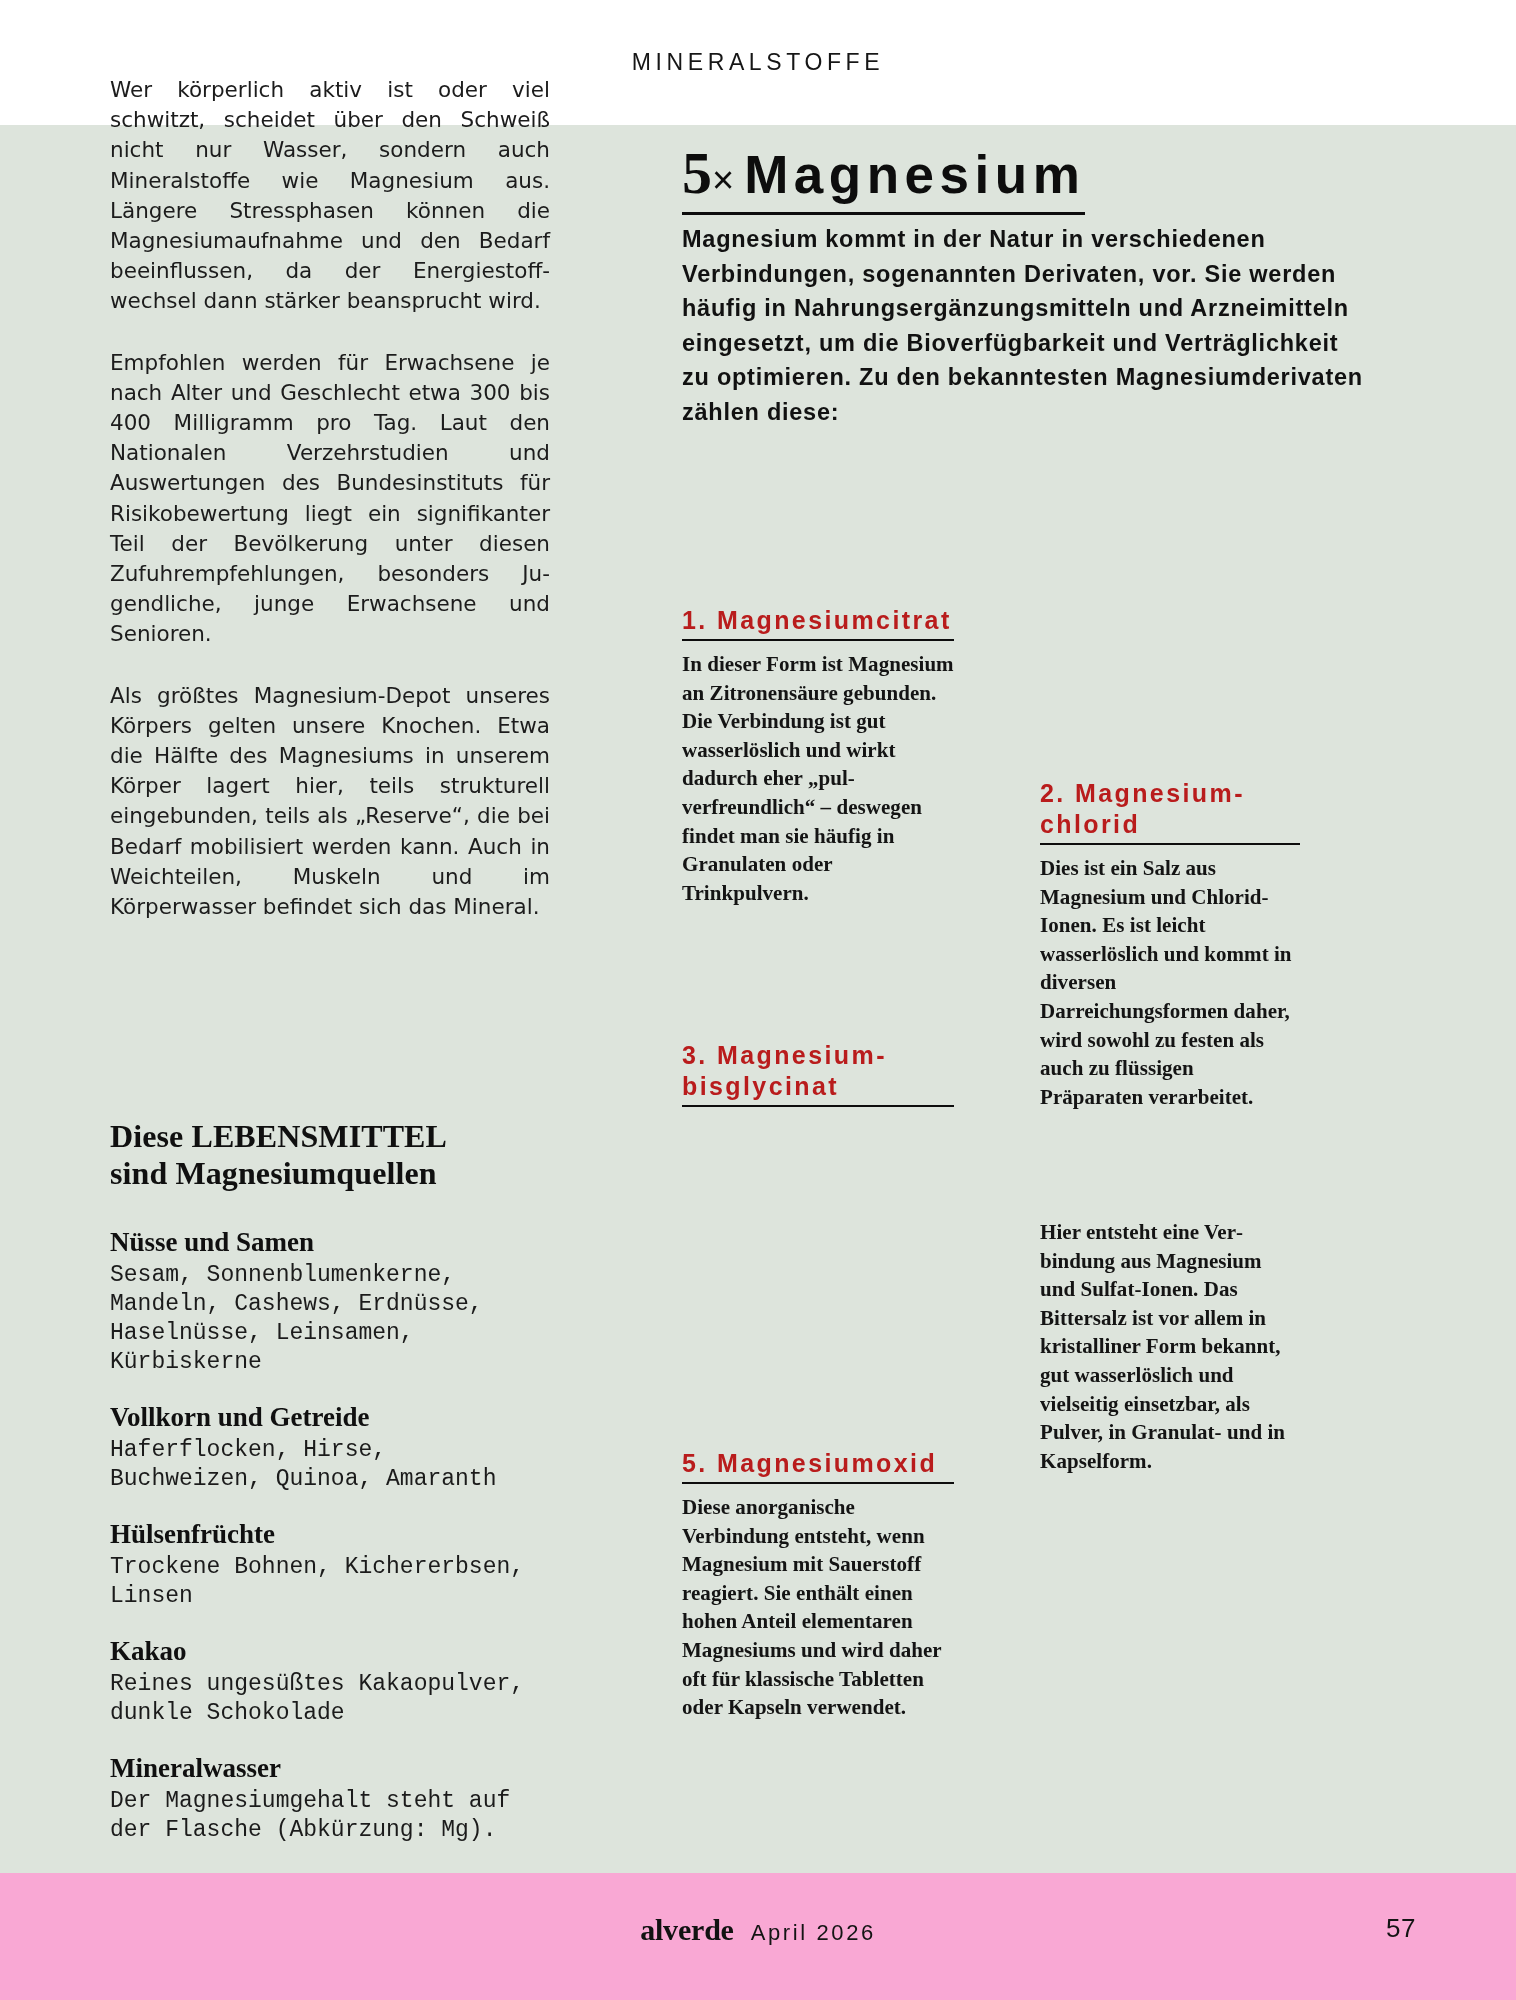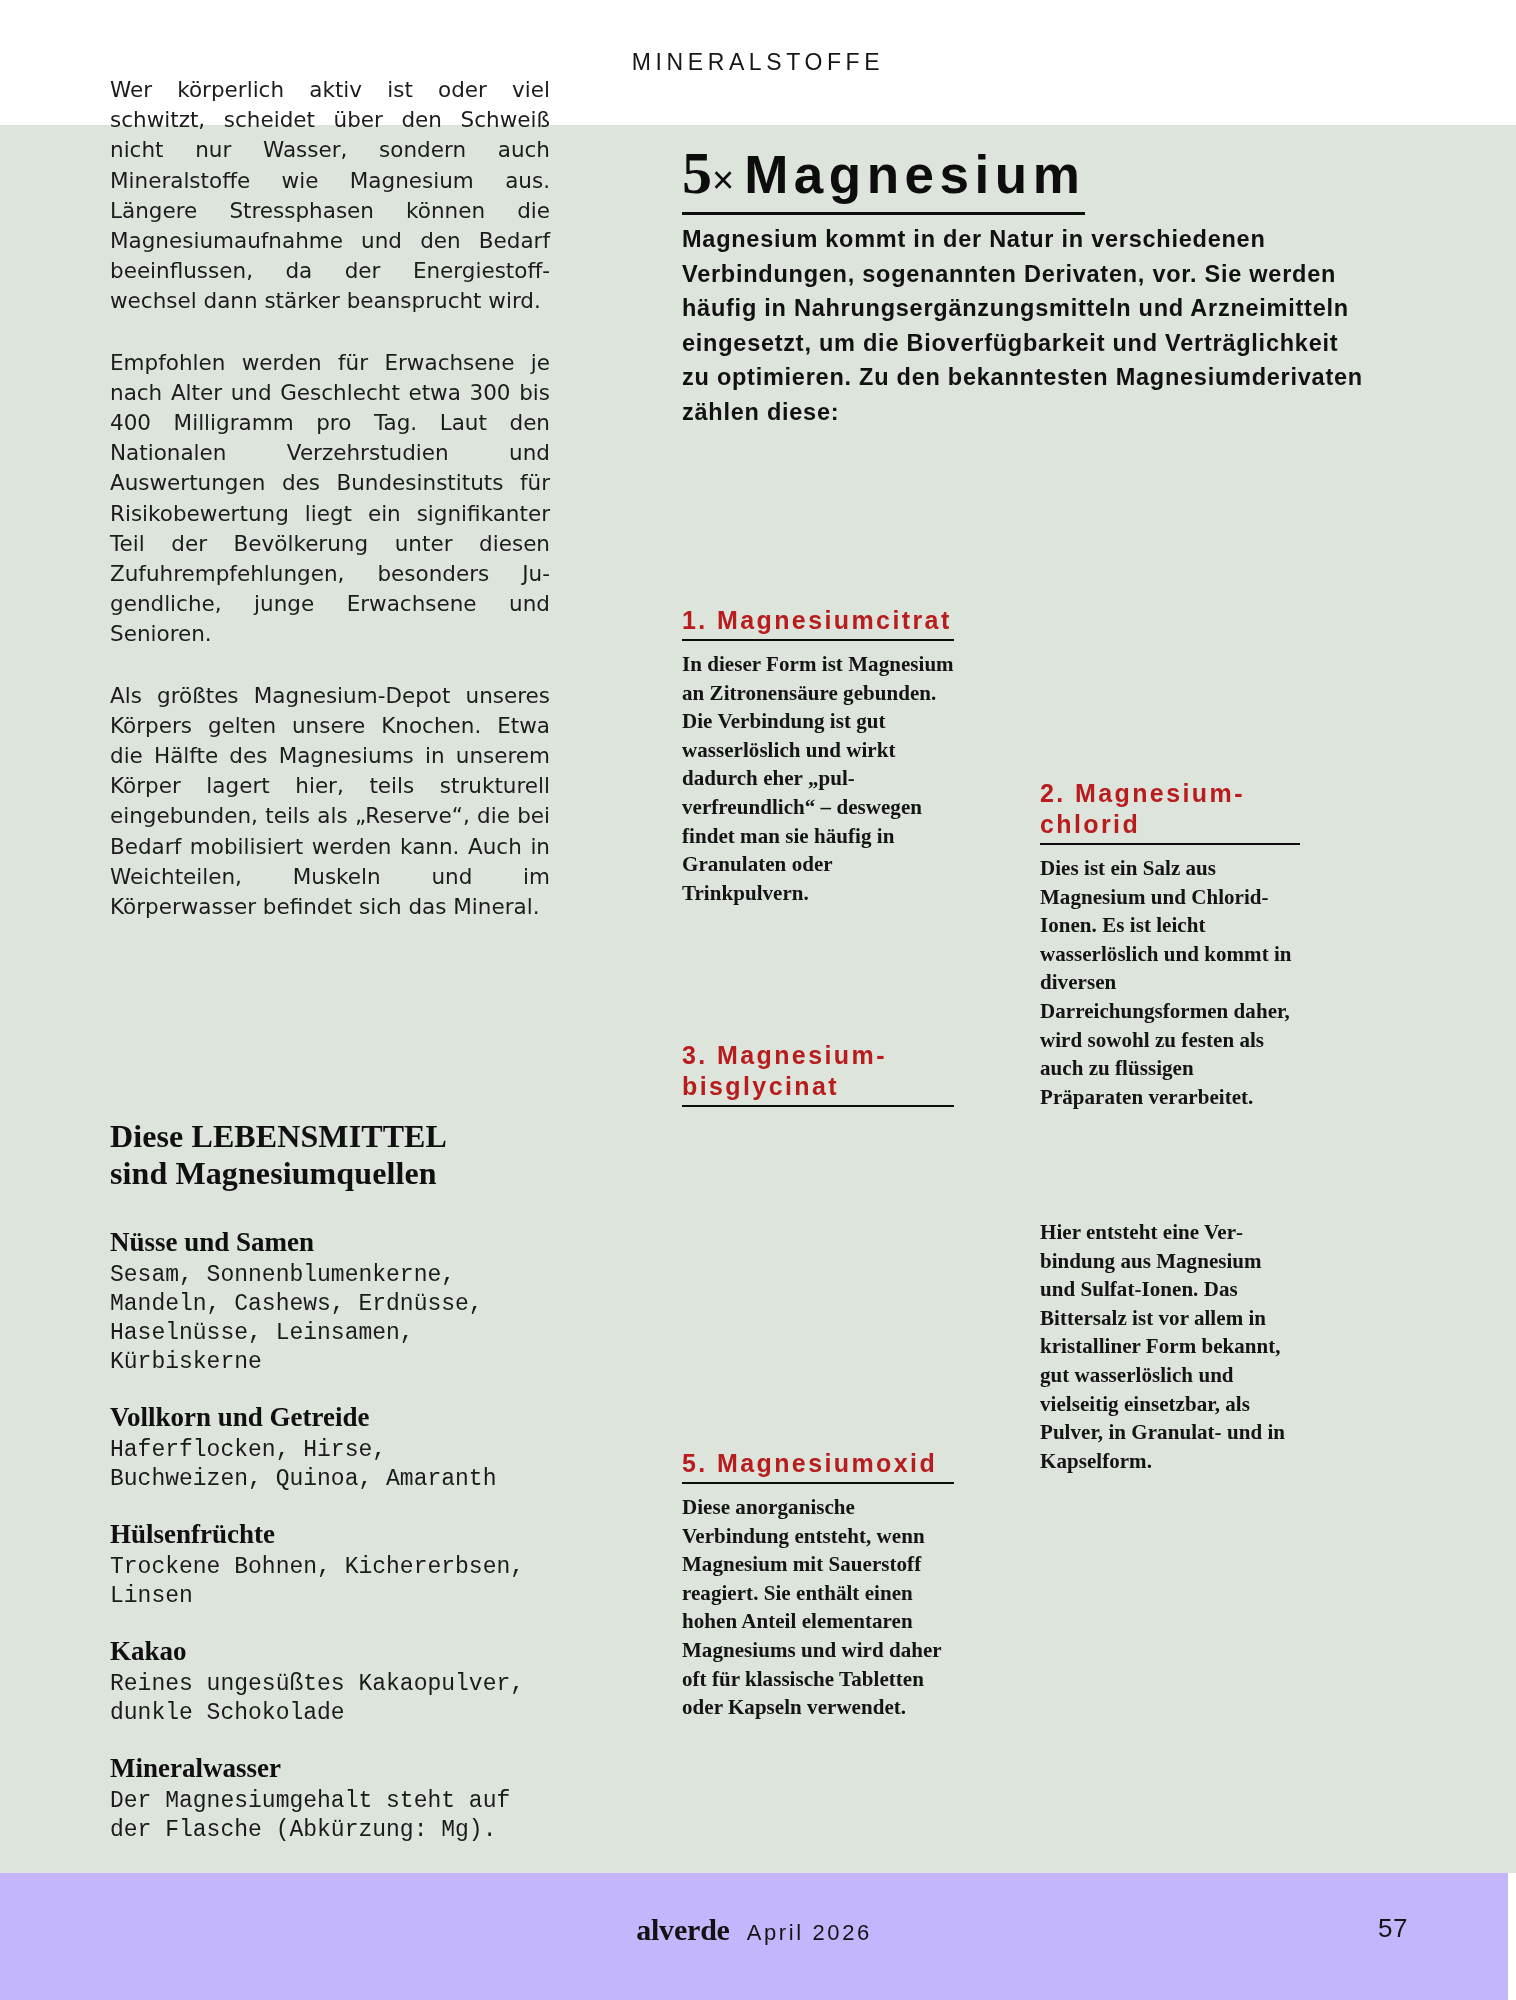--- a/index.html
+++ b/index.html
@@ -184,21 +184,22 @@
   #deriv-4 { top: 1218px; left: 1040px; }
   #deriv-5 { top: 1448px; left: 682px; }
 
   
   .footer {
     position: absolute;
     top: 1873px;
     left: 0;
     width: 1508px;
     height: 127px;
-    background: #c4b5fd;
+    background: #f9a8d4;
+    padding-left: 8px;
   }
   .footer-center {
     position: absolute;
     left: 0;
     right: 0;
     top: 40px;
     display: flex;
     justify-content: center;
     align-items: baseline;
     gap: 17px;

